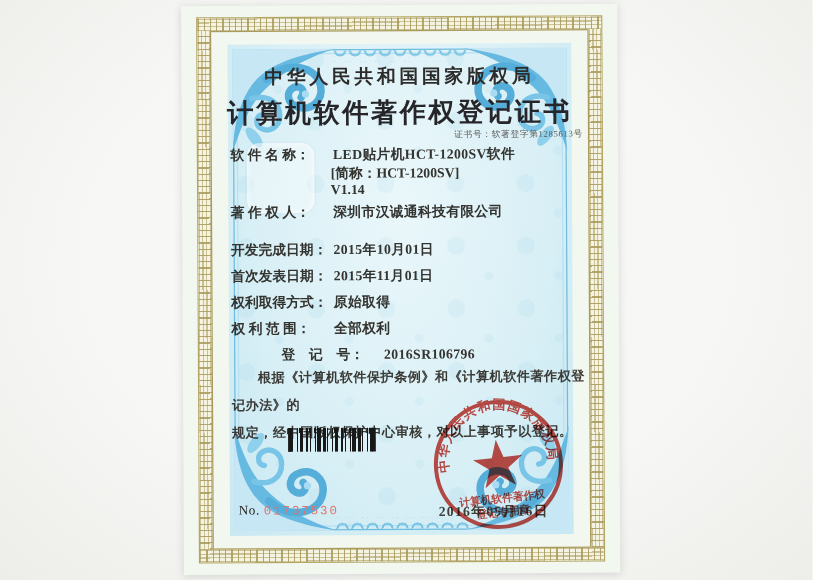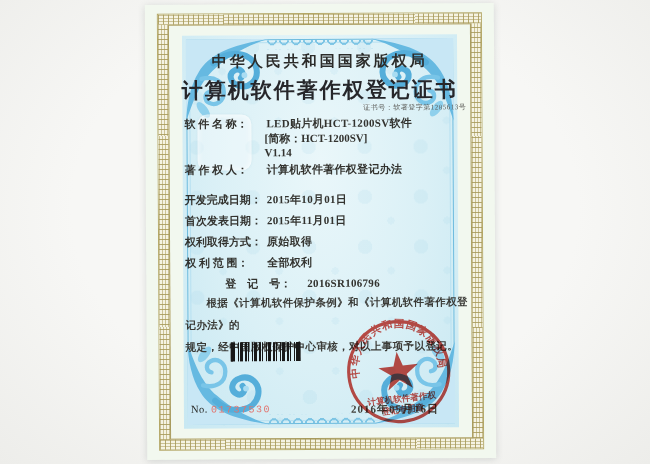--- a/index.html
+++ b/index.html
@@ -147,21 +147,21 @@
   <div class="certno-line">证书号：软著登字第1285613号</div>
 
   <div class="rows">
     <div class="row" style="top:0;">
       <span class="lbl">软 件 名 称：</span><span class="val">LED贴片机HCT-1200SV软件</span>
     </div>
     <div class="subline" style="top:15px;text-align:right;">[简称：HCT-1200SV]</div>
     <div class="subline" style="top:30px;">V1.14</div>
 
     <div class="row" style="top:46px;">
-      <span class="lbl">著 作 权 人：</span><span class="val">计算机软件著作权登记办法</span>
+      <span class="lbl">著 作 权 人：</span><span class="val">深圳市汉诚通科技有限公司</span>
     </div>
     <div class="row" style="top:76px;">
       <span class="lbl">开发完成日期：</span><span class="val">2015年10月01日</span>
     </div>
     <div class="row" style="top:97px;">
       <span class="lbl">首次发表日期：</span><span class="val">2015年11月01日</span>
     </div>
     <div class="row" style="top:118px;">
       <span class="lbl">权利取得方式：</span><span class="val">原始取得</span>
     </div>

